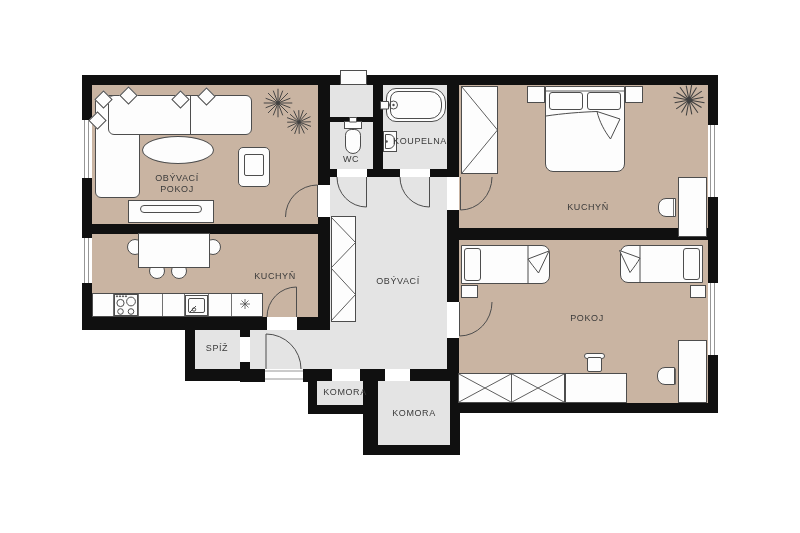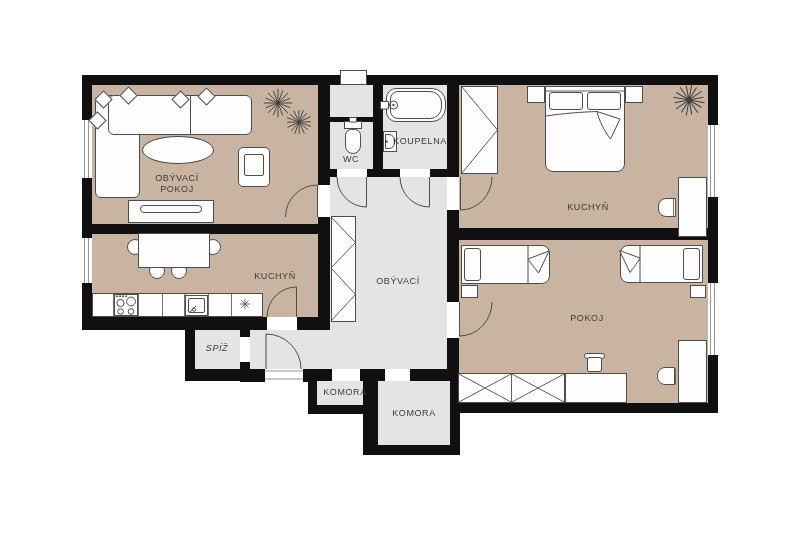--- a/index.html
+++ b/index.html
@@ -186,21 +186,21 @@
       </g>
       <g transform="translate(689,100) scale(1.05) rotate(10)" stroke="#3f3f3f">
         <path d="M0 -15 V15 M-15 0 H15 M-10.5 -10.5 L10.5 10.5 M-10.5 10.5 L10.5 -10.5 M0 0 L-5 -13 M0 0 L5 -13 M0 0 L-13 -5 M0 0 L13 5 M0 0 L-5 13 M0 0 L5 13 M0 0 L13 -5 M0 0 L-13 5"></path>
       </g>
     </g>
   </svg>
 
   <div class="room-label" style="left:177px;top:184px;">OBÝVACÍ
 POKOJ</div>
   <div class="room-label" style="left:275px;top:276px;">KUCHYŇ</div>
-  <div class="room-label" style="left:217px;top:348px;font-style:italic;">SPÍŽ</div>
+  <div class="room-label" style="left:217px;top:348px;">SPÍŽ</div>
   <div class="room-label" style="left:398px;top:281px;">OBÝVACÍ</div>
   <div class="room-label" style="left:351px;top:159px;">WC</div>
   <div class="room-label" style="left:420px;top:141px;">KOUPELNA</div>
   <div class="room-label" style="left:588px;top:207px;">KUCHYŇ</div>
   <div class="room-label" style="left:587px;top:318px;">POKOJ</div>
   <div class="room-label" style="left:345px;top:392px;">KOMORA</div>
   <div class="room-label" style="left:414px;top:413px;">KOMORA</div>
 
 </div>
 

